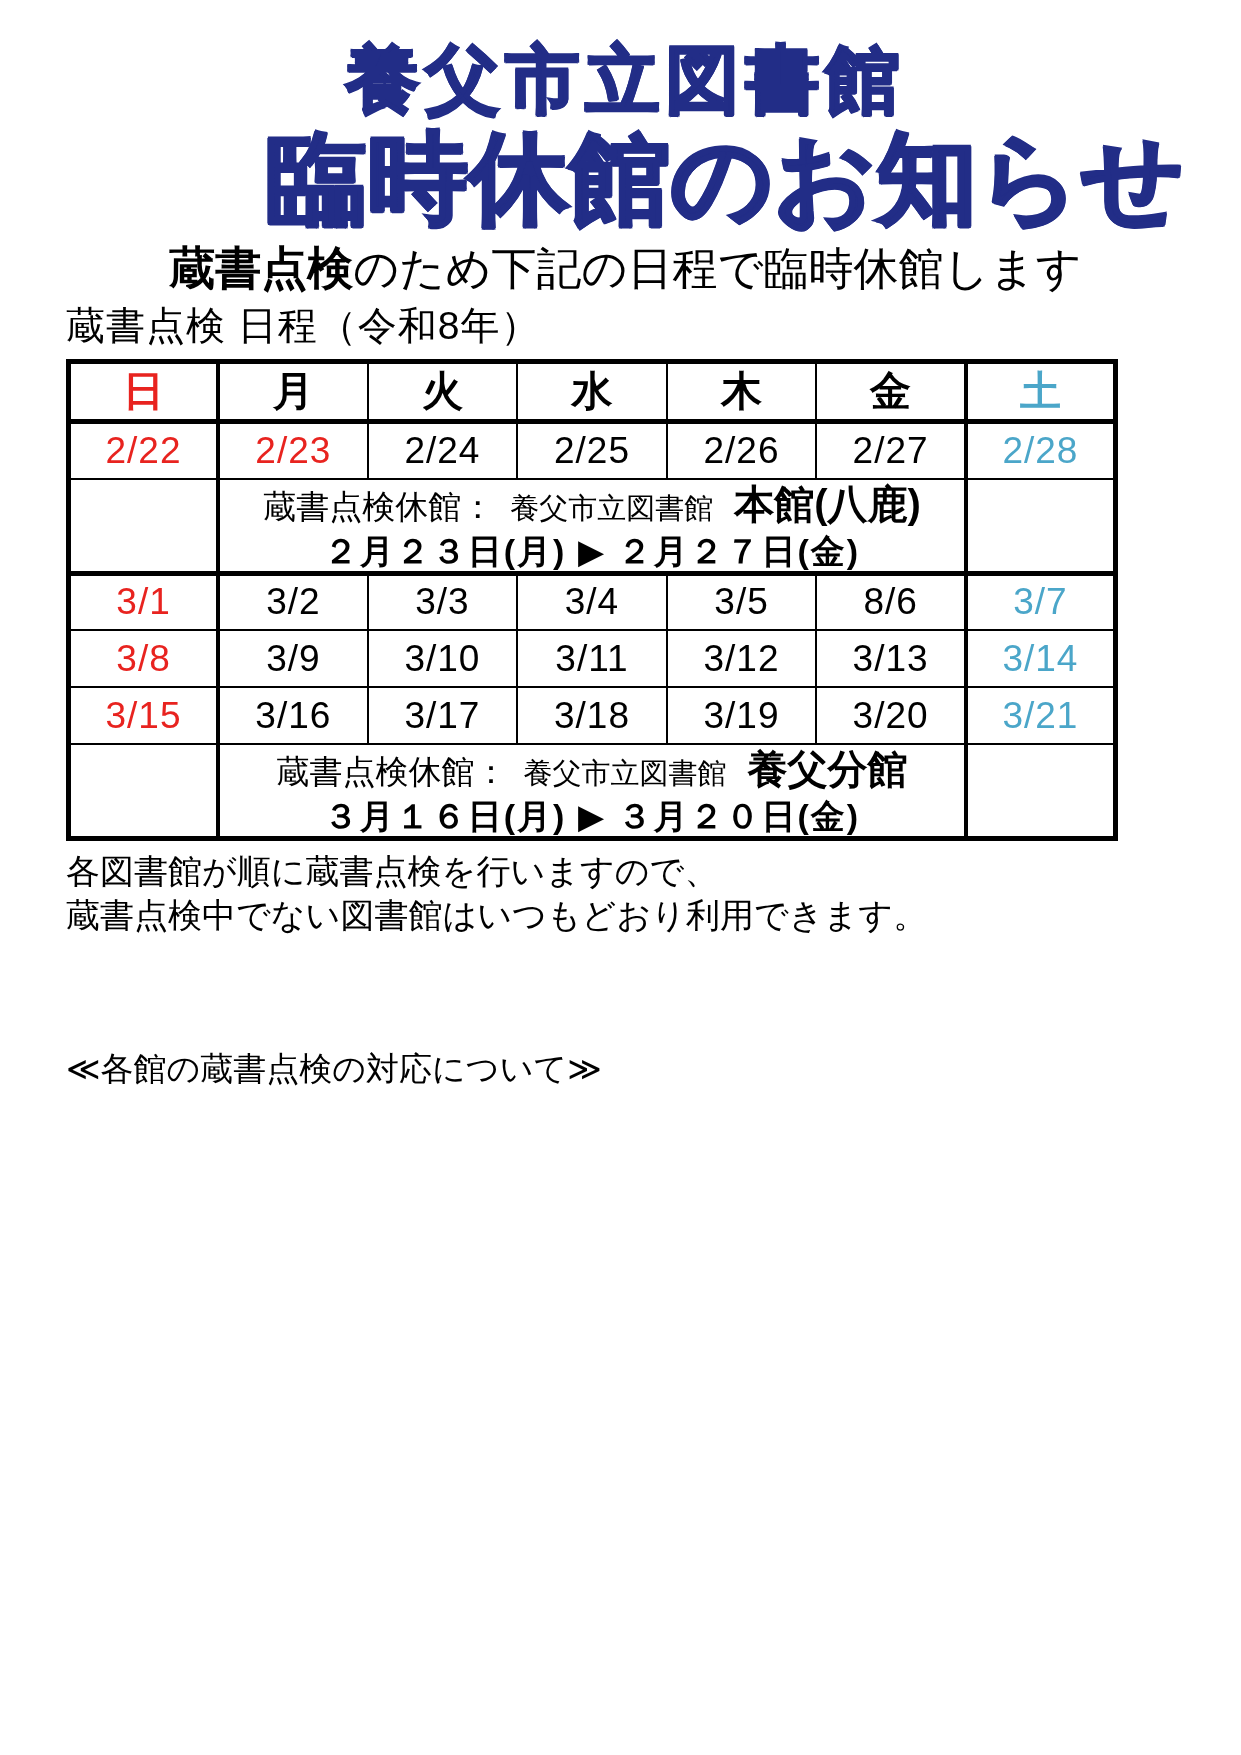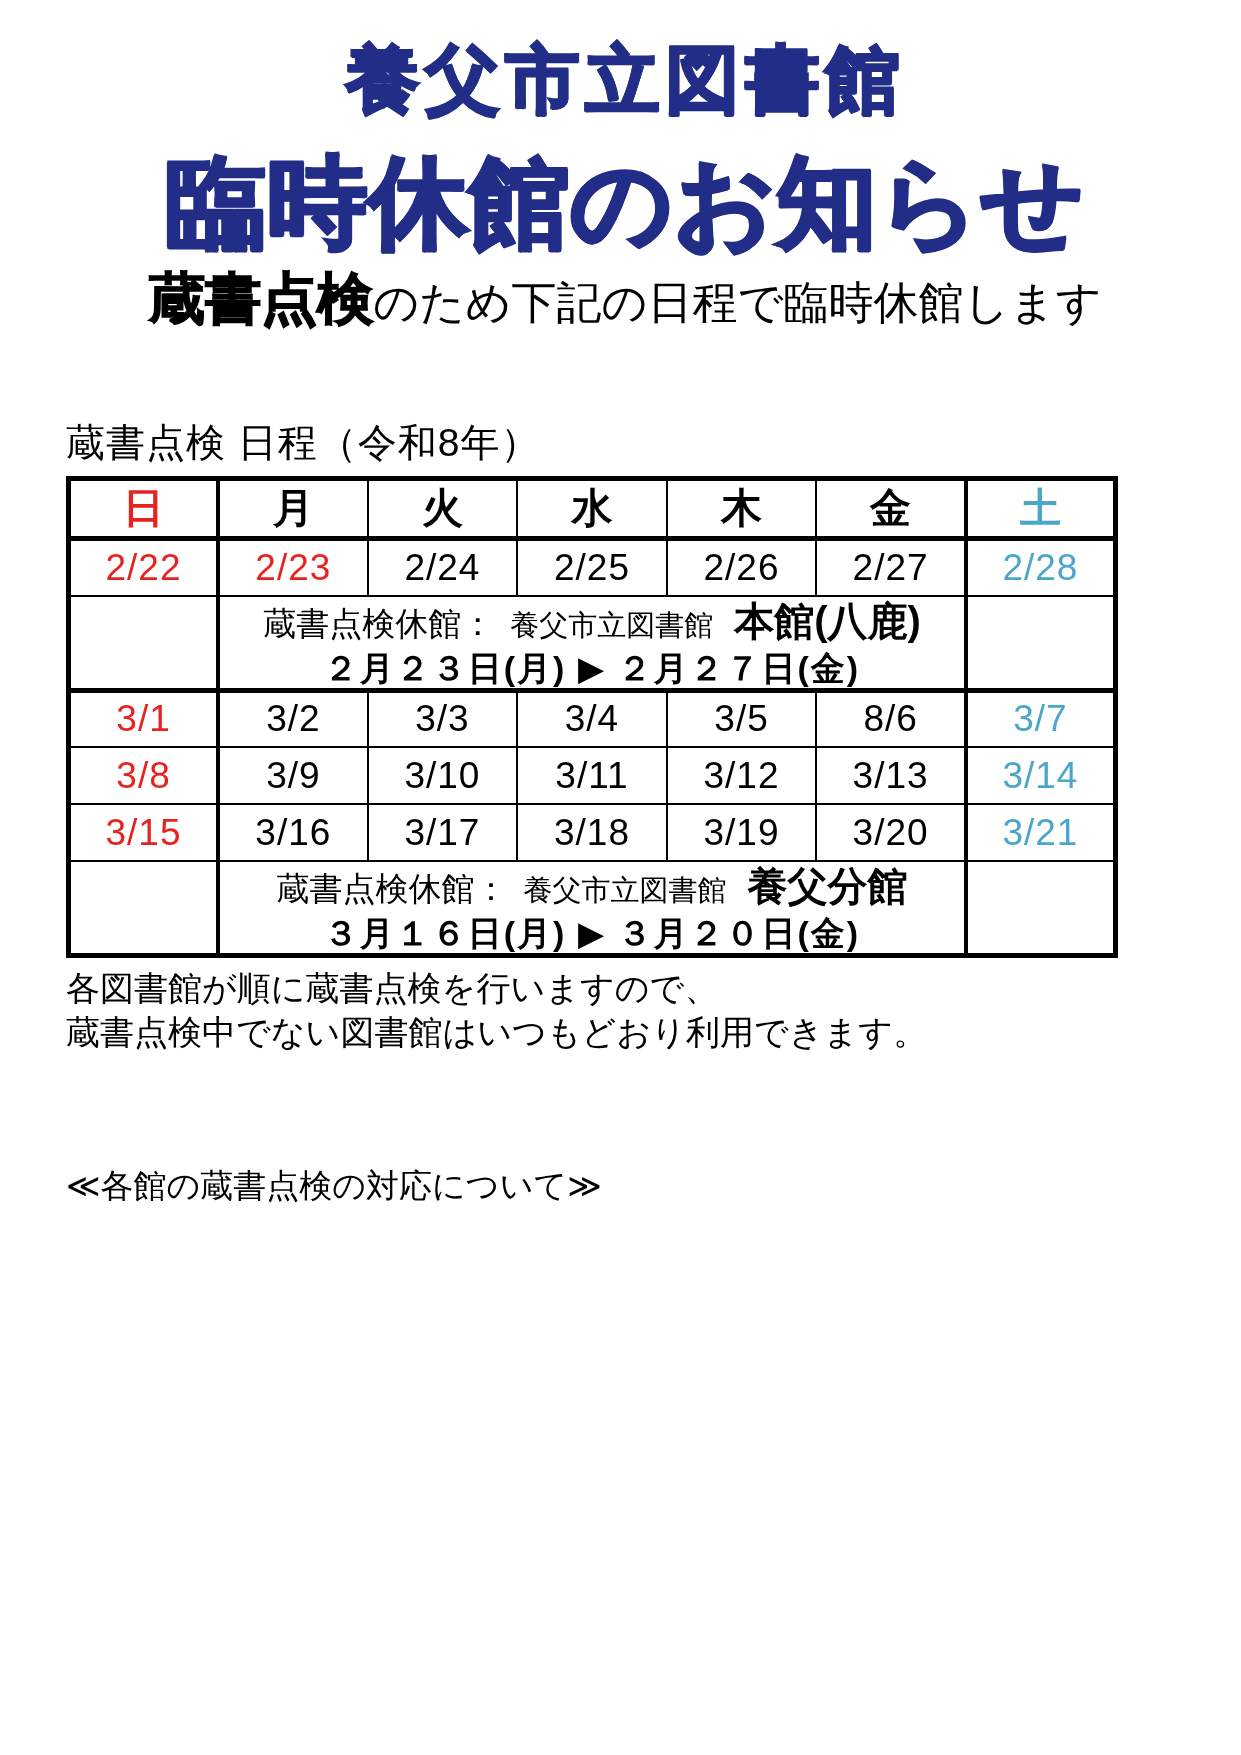--- a/index.html
+++ b/index.html
@@ -19,45 +19,43 @@
     text-align: center;
     color: var(--navy, #222d87);
     font-size: 74px;
     font-weight: 900;
     letter-spacing: 6px;
     line-height: 1.18;
     -webkit-text-stroke: 2.5px var(--navy, #222d87);
     text-shadow: 1.5px 0 0 currentColor, -1.5px 0 0 currentColor, 0 1.5px 0 currentColor;
   }
   .title2 {
-    text-align: center;
+    text-align: right;
     color: var(--navy, #222d87);
     font-size: 100px;
     font-weight: 900;
     letter-spacing: 1px;
     line-height: 1.1;
     -webkit-text-stroke: 3px var(--navy, #222d87);
     text-shadow: 2px 0 0 currentColor, -2px 0 0 currentColor, 0 2px 0 currentColor;
-    margin-top: 24px;
   }
   .lead {
     margin-top: 6px;
     text-align: center;
     font-size: 45px;
     line-height: 1.3;
   }
   .lead .lead-bold {
-    font-weight: 700;
-    font-size: 56px;
+    font-weight: 400;
+    font-size: 46px;
     -webkit-text-stroke: 1.5px #000;
   }
 
   
   .caption {
-    margin-top: 80px;
     font-size: 39px;
     letter-spacing: 1px;
   }
 
   
   table.calendar {
     border-collapse: collapse;
     table-layout: fixed;
     width: 1052px;
     margin-top: 6px;

